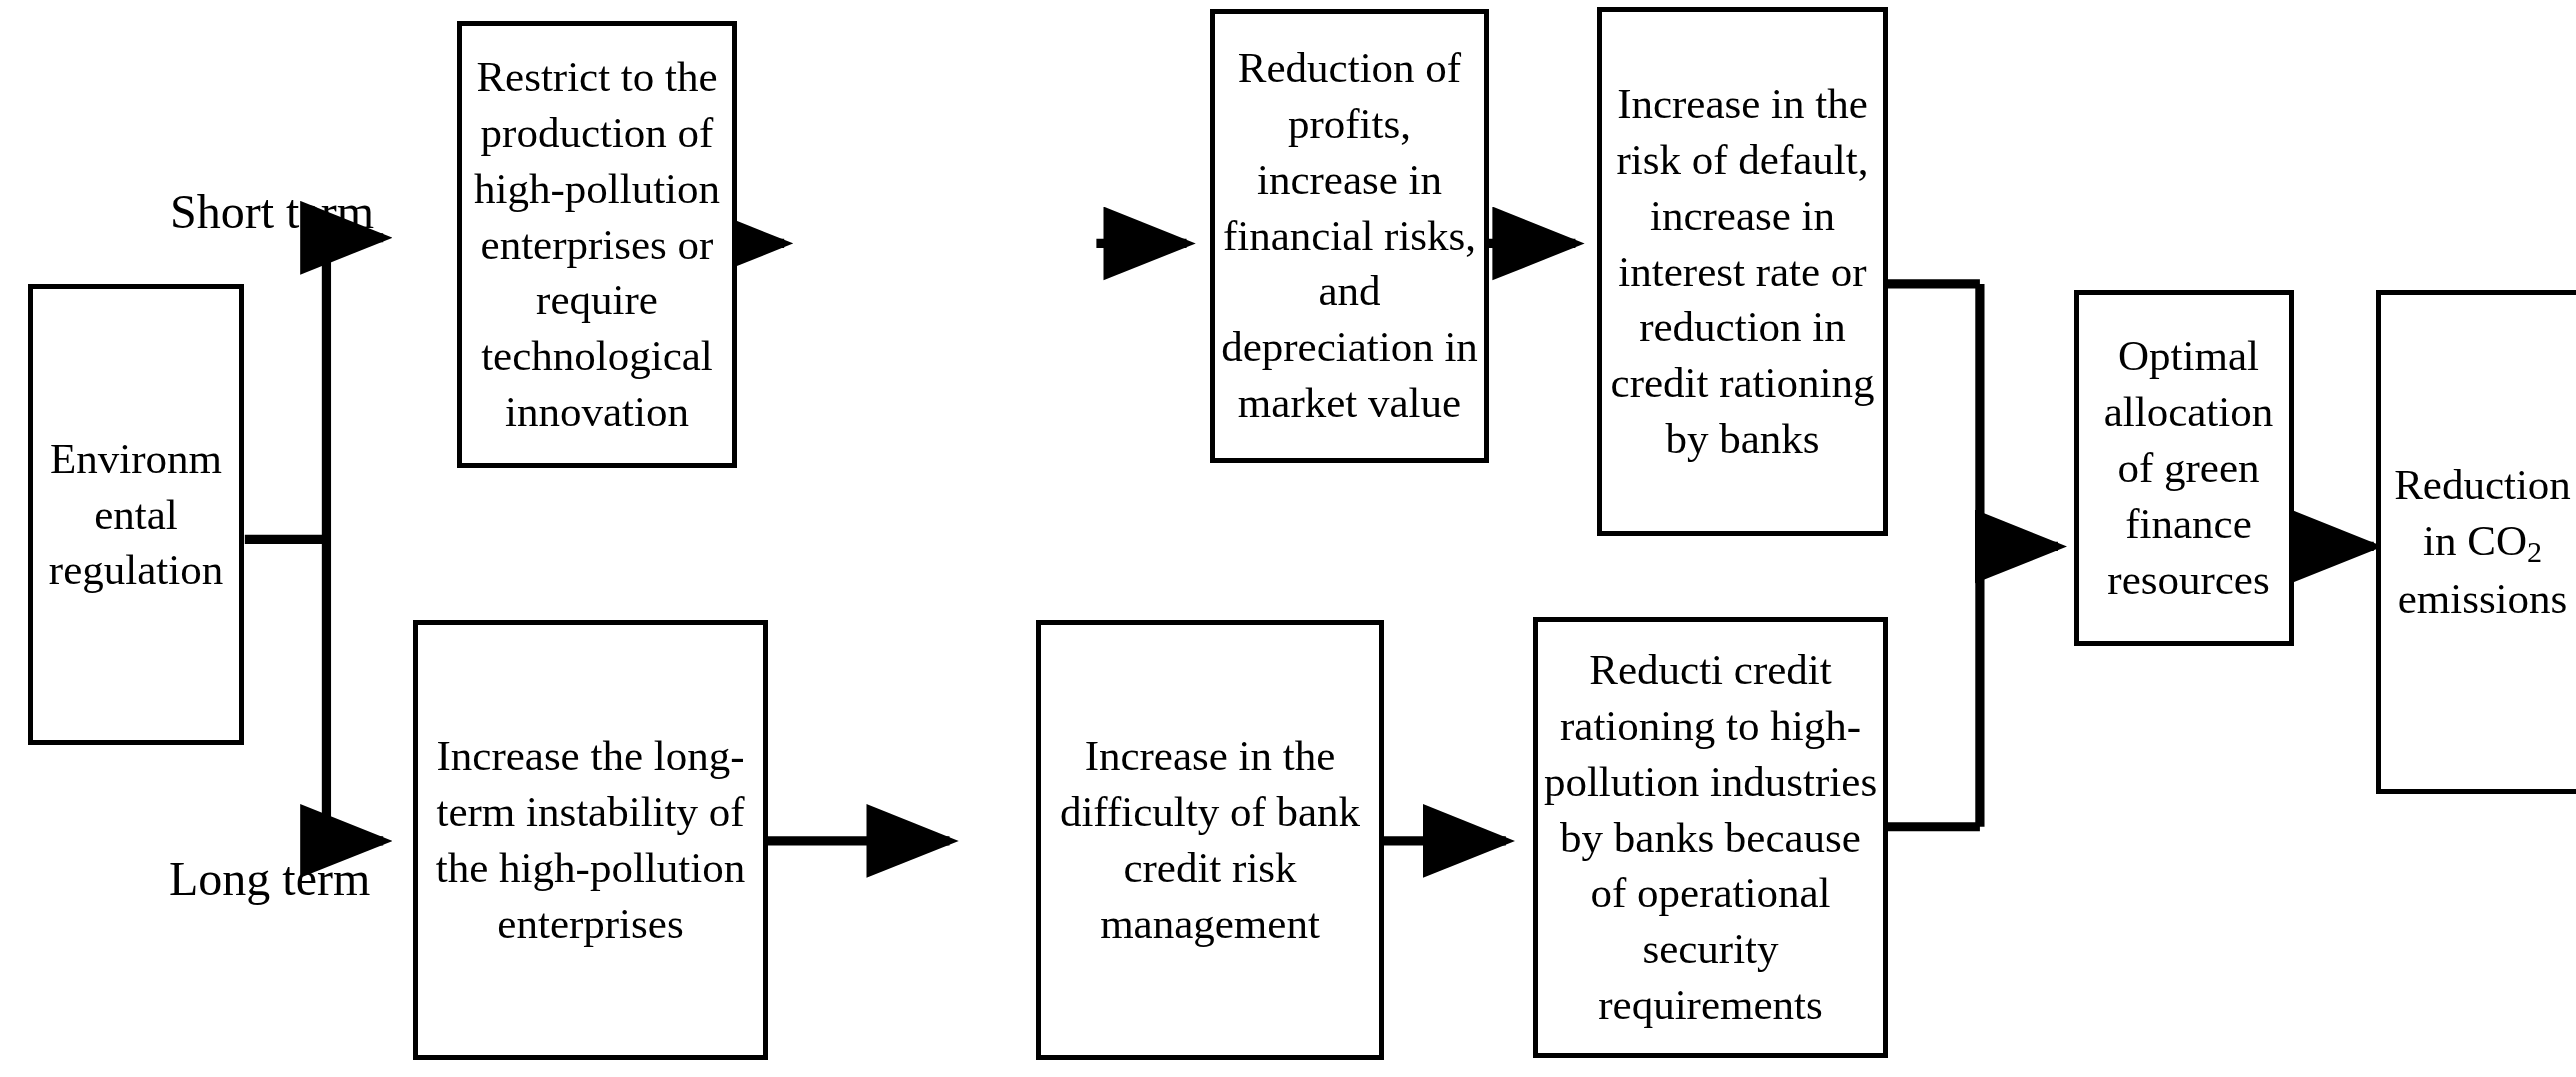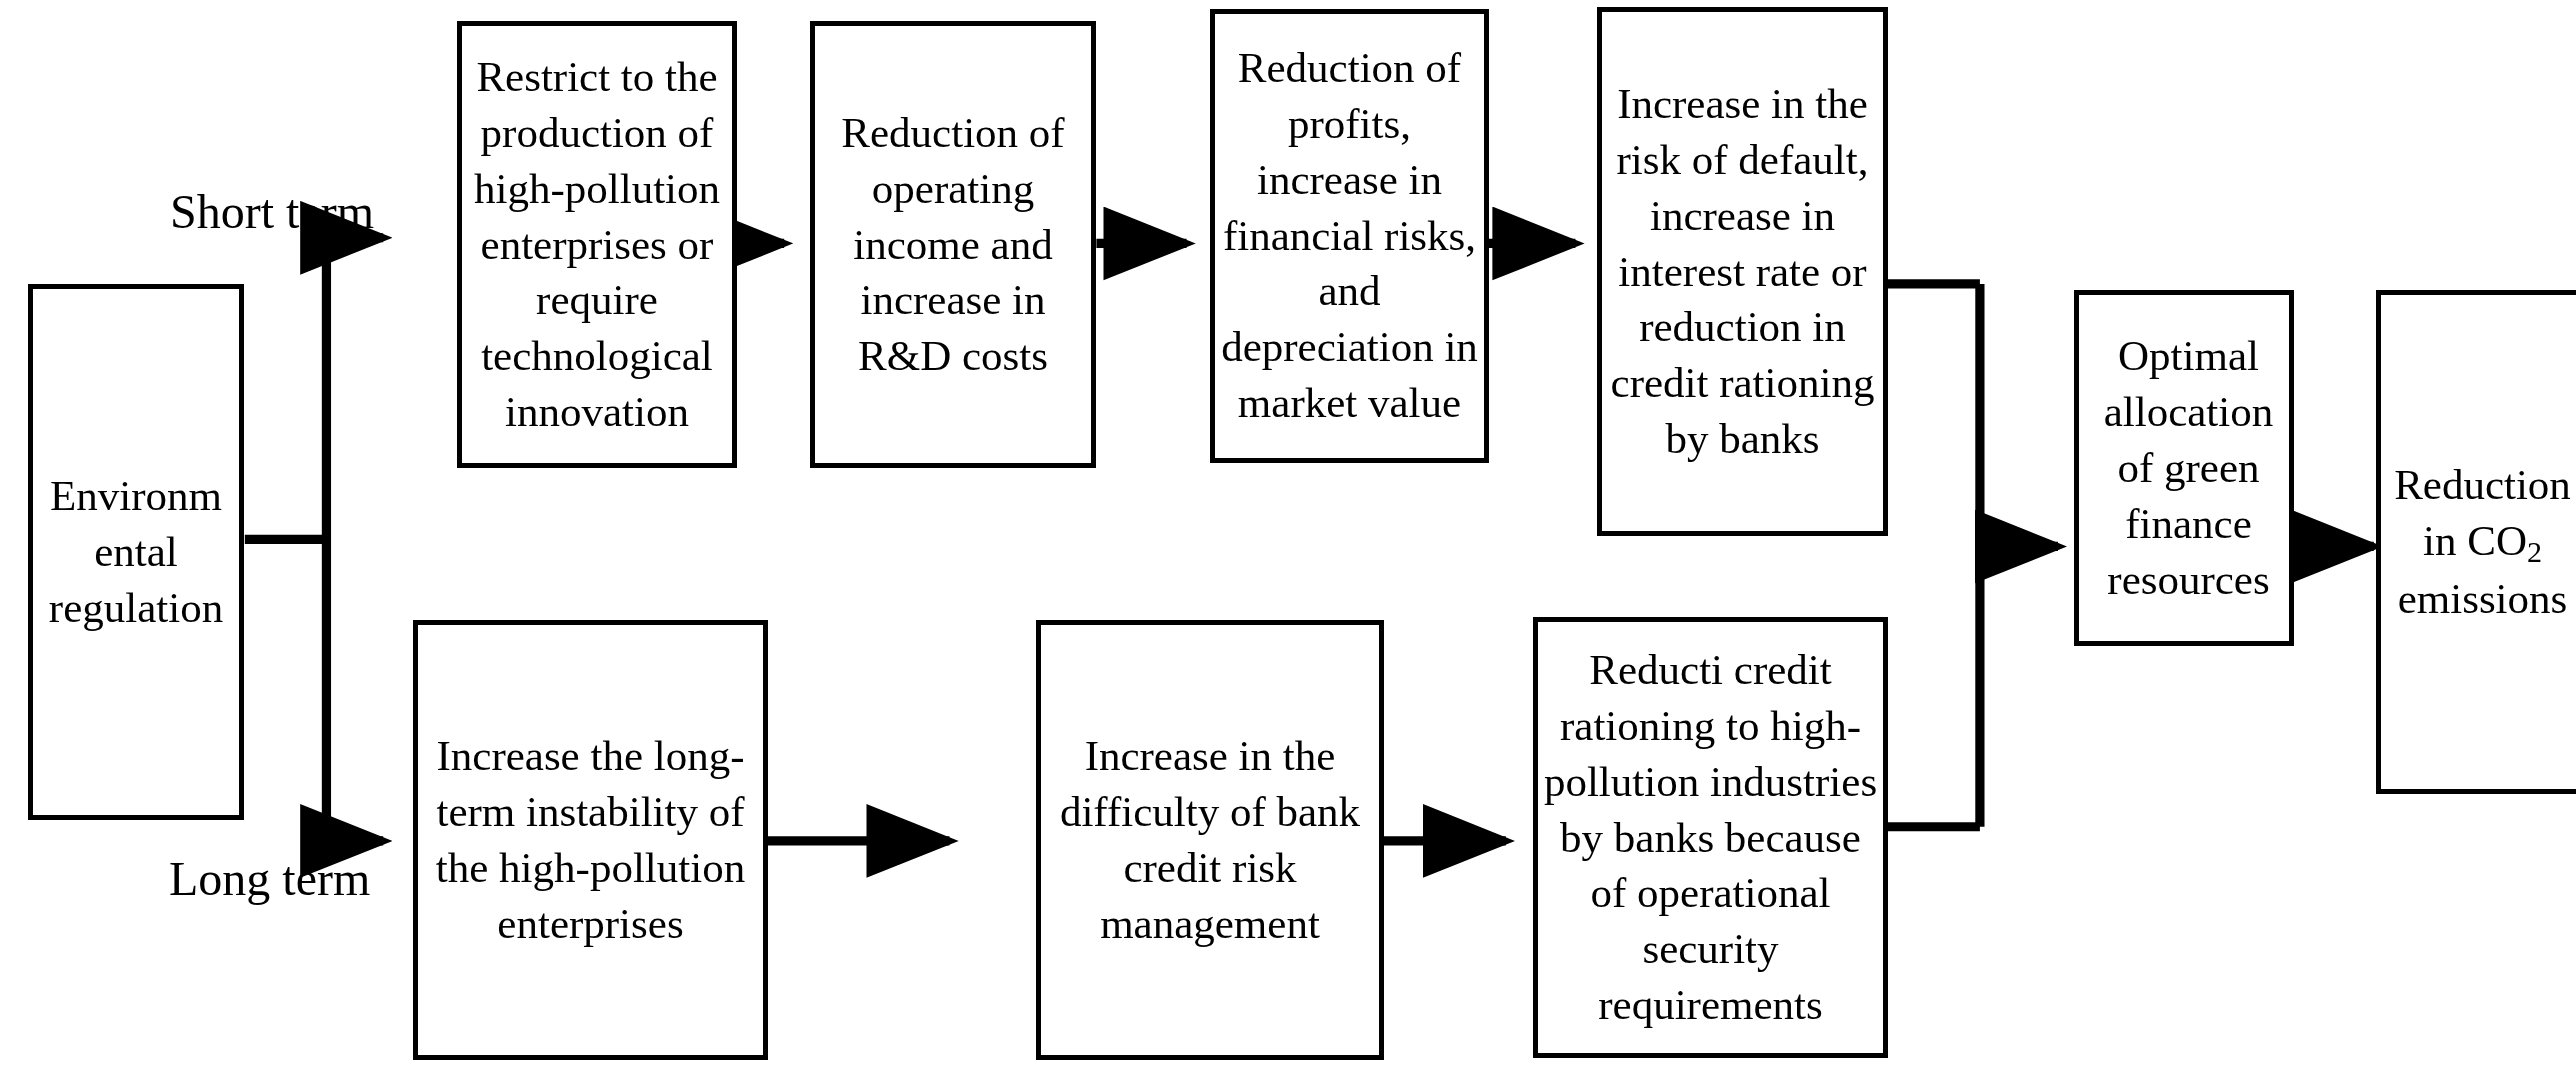--- a/index.html
+++ b/index.html
@@ -103,31 +103,28 @@
       <path d="M 2660 1165 L 2790 1165" stroke="#000000" stroke-width="13" fill="none"></path>
       <path d="M 2790 400 L 2790 1165" stroke="#000000" stroke-width="13" fill="none"></path>
       <path d="M 2790 770 L 2900 770" stroke="#000000" stroke-width="13" fill="none" marker-end="url(#arrowhead)"></path>
     </g>
 
     <g>
       <path d="M 3232 770 L 3345 770" stroke="#000000" stroke-width="13" fill="none" marker-end="url(#arrowhead)"></path>
     </g>
   </svg>
 
-  <div class="flow-box" style="left:28px; top:284px; width:216px; height:536px;font-family:Liberation Serif, serif;">
+  <div class="flow-box" style="left:28px; top:284px; width:216px; height:461px;font-family:Liberation Serif, serif;">
     <span class="box-text">Environm ental regulation</span>
   </div>
 
   <div class="flow-box" style="left:414px; top:21px; width:280px; height:447px;margin-left:43px;">
     <span class="box-text">Restrict to the production of high-pollution enterprises or require technological innovation</span>
   </div>
 
-  <div class="flow-box" style="left:810px; top:21px; width:286px; height:447px;">
-    <span class="box-text">Reduction of operating income and increase in R&amp;D costs</span>
-  </div>
 
   <div class="flow-box" style="left:1210px; top:8.5px; width:279px; height:454px;">
     <span class="box-text">Reduction of profits, increase in financial risks, and depreciation in market value</span>
   </div>
 
   <div class="flow-box" style="left:1597px; top:7px; width:291px; height:529px;">
     <span class="box-text">Increase in the risk of default, increase in interest rate or reduction in credit rationing by banks</span>
   </div>
 
   <div class="flow-box" style="left:413px; top:620px; width:355px; height:440px;">

